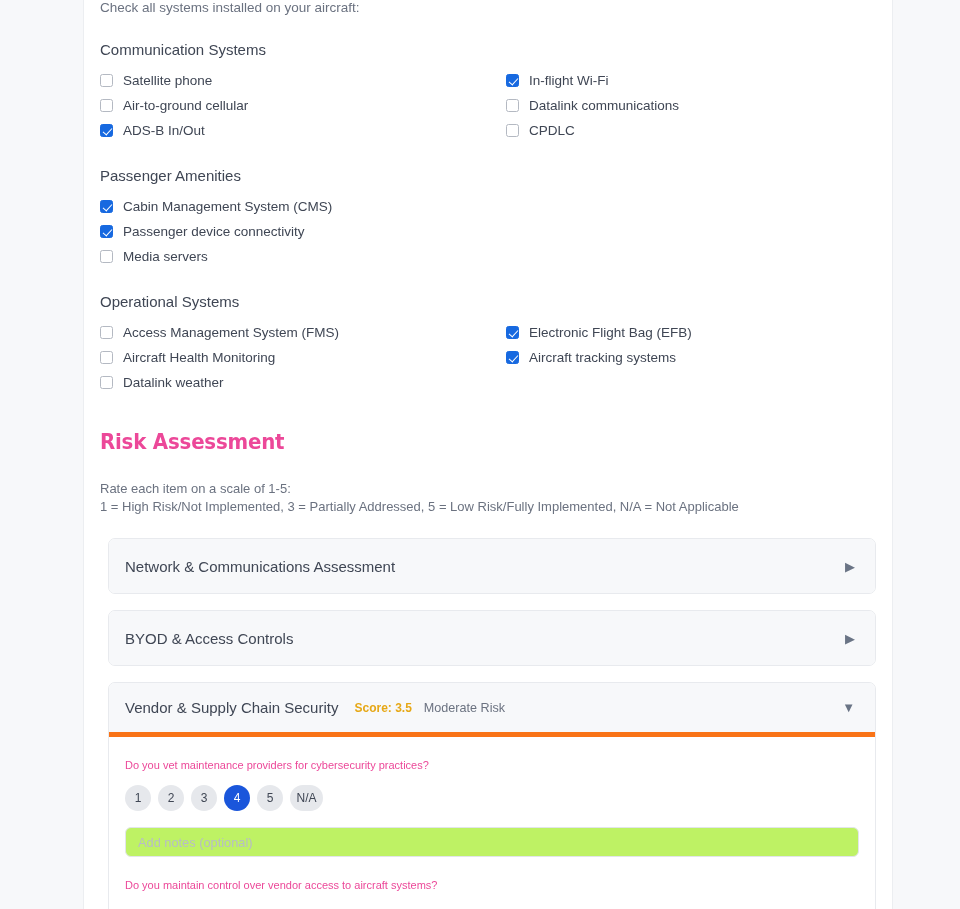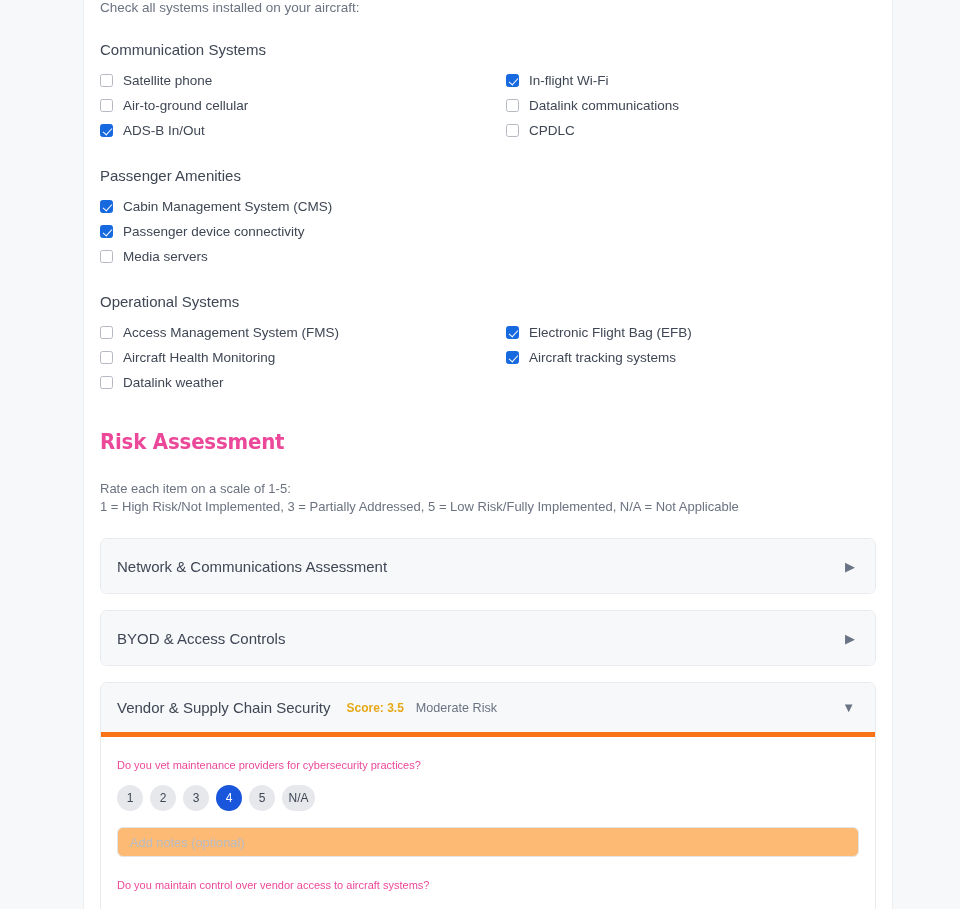--- a/index.html
+++ b/index.html
@@ -113,20 +113,21 @@
   }
 
   .accordion { margin-top: 22px; }
 
   .acc-item {
     border: 1px solid #e8eaee;
     border-radius: 7px;
     margin-bottom: 16px;
     overflow: hidden;
     background: #fff;
+    margin-left: 8px;
   }
 
   .acc-header {
     background: #f7f8fa;
     height: 54px;
     display: flex;
     align-items: center;
     padding: 0 20px 0 16px;
     cursor: pointer;
   }
@@ -191,21 +192,21 @@
   }
 
   .notes {
     width: 100%;
     height: 30px;
     border: 1px solid #e2e5ea;
     border-radius: 6px;
     padding: 0 12px;
     font-size: 12.8px;
     color: #3f4654;
-    background: #fdba74;
+    background: #bef264;
     font-family: inherit;
     outline: none;
   }
   .notes::placeholder { color: #b7bcc6; }
 </style>
 </head>
 <body>
 
 <div class="page">
   <div class="card">

